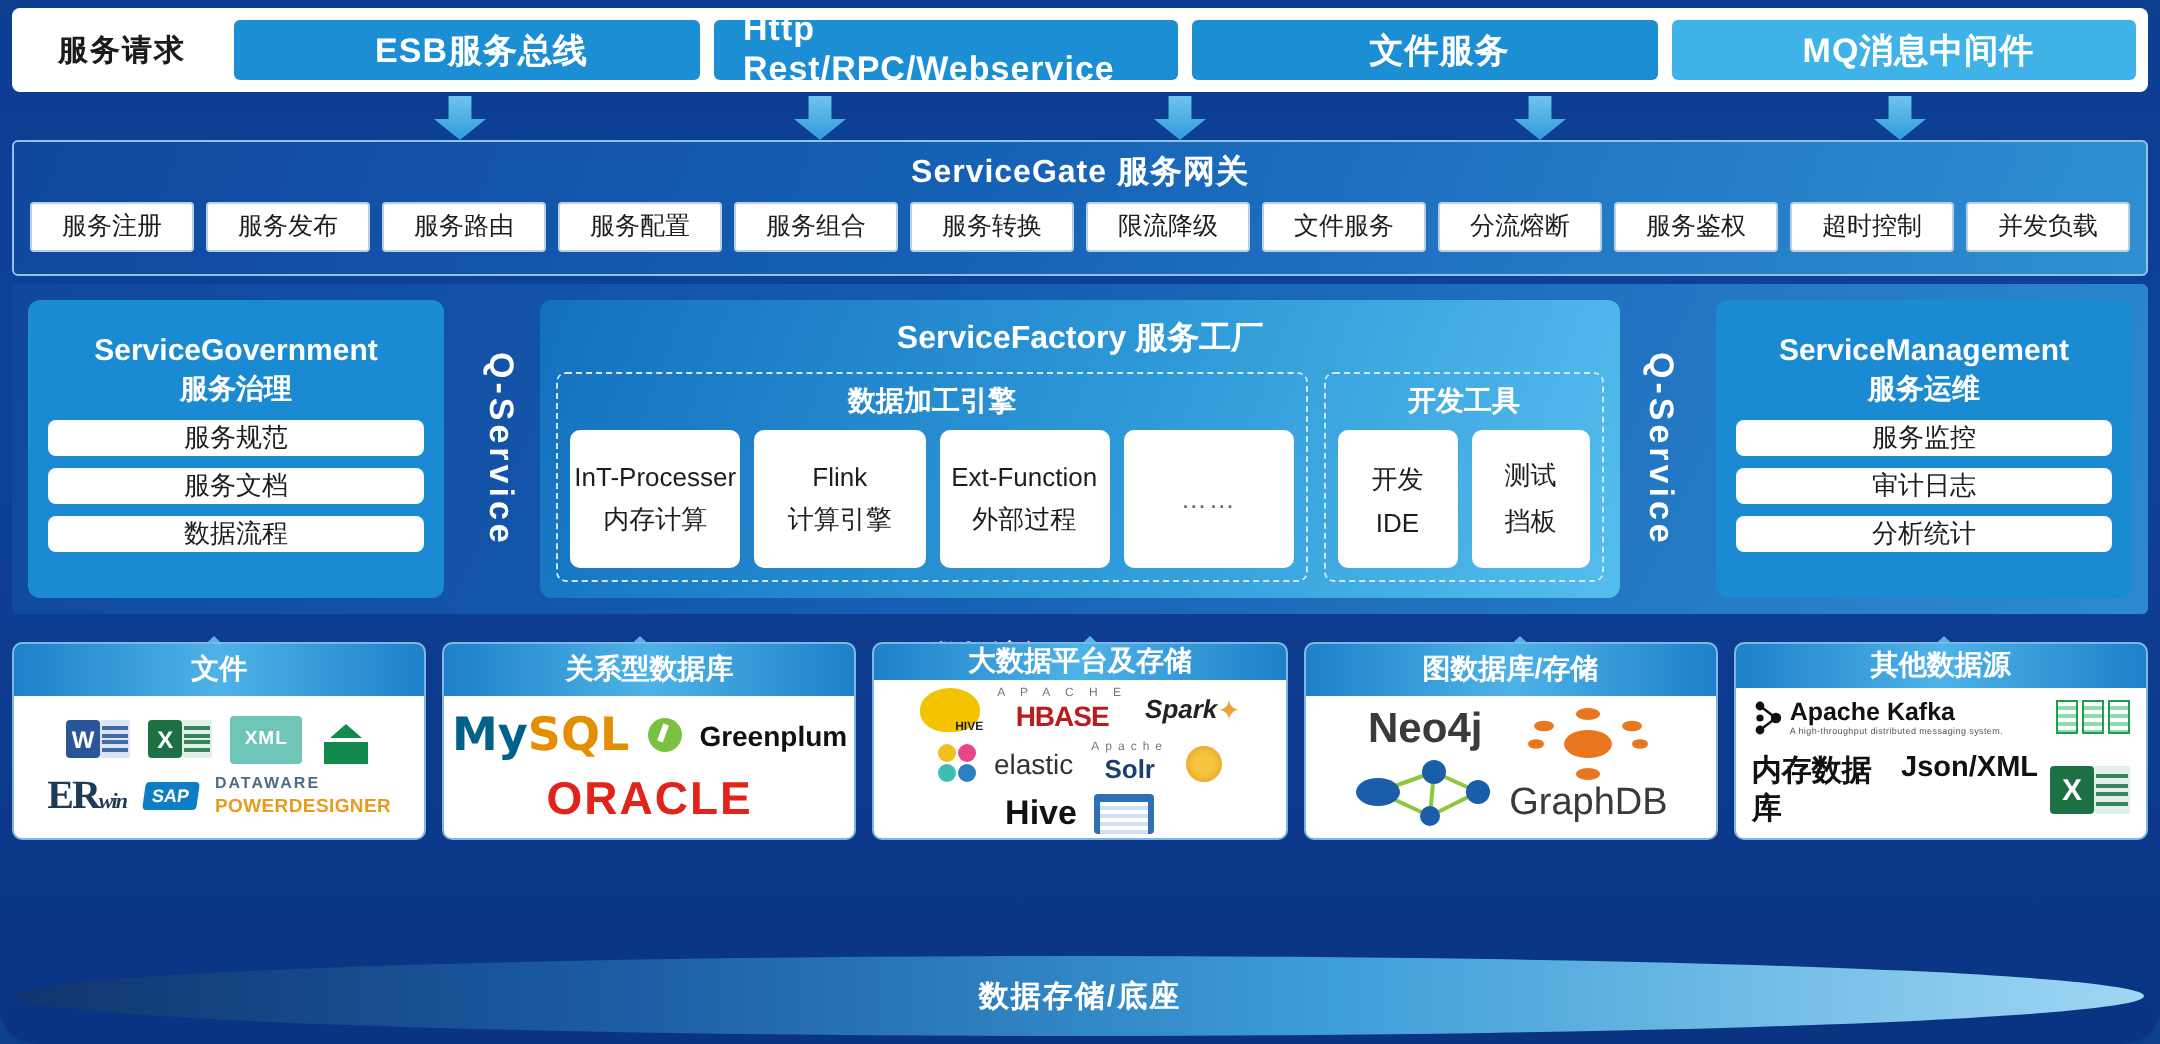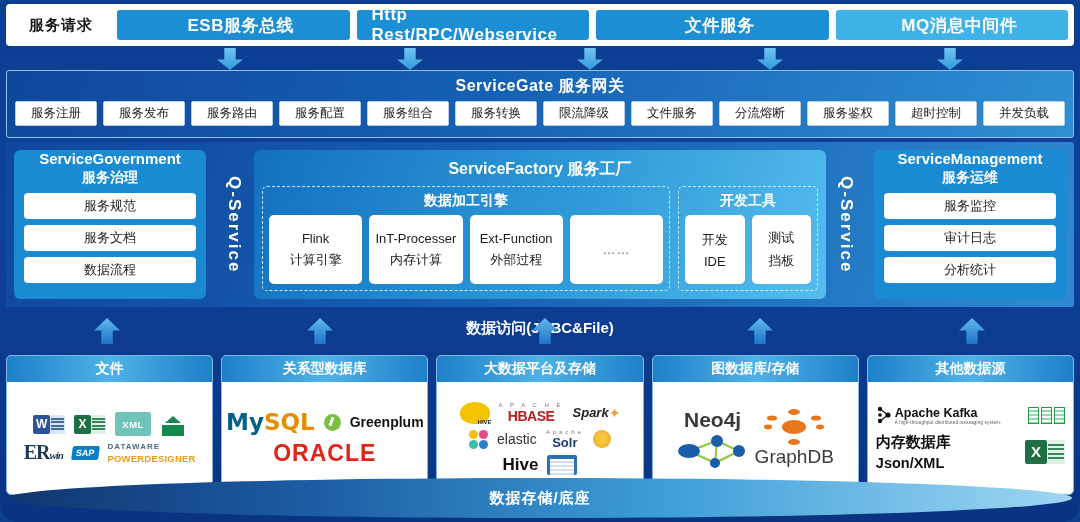--- a/index.html
+++ b/index.html
@@ -69,23 +69,23 @@
     white-space: nowrap;
   }
 
   
   .mid {
     position: absolute; left: 6px; top: 142px; width: 1068px; height: 165px;
     background: linear-gradient(115deg,#10479c 0%,#145bb0 40%,#2d8ad0 100%);
     border-radius: 3px; display: flex; overflow: hidden;
   }
   .gov, .mgmt {
-    width: 192px; margin: 8px; flex: none;
+    width: 208px; margin: 8px; flex: none;
     background: #1a8ad2; border-radius: 6px;
-    padding: 0 10px; display: flex; flex-direction: column;
+    padding: 17px 10px; display: flex; flex-direction: column;
   }
   .gov-title, .mgmt-title {
     color: #fff; text-align: center; font-weight: bold; line-height: 1.25;
     margin-bottom: 7px;
   }
   .gov-title .en, .mgmt-title .en { font-size: 15px; display: block; }
   .gov-title .cn, .mgmt-title .cn { font-size: 14px; display: block; }
   .gov-item, .mgmt-item {
     background: #fff; border-radius: 4px; height: 26px; margin-bottom: 6px;
     display: flex; align-items: center; justify-content: center;
@@ -132,21 +132,21 @@
   .access {
     position: absolute; left: 0; top: 310px; width: 1080px; height: 42px;
   }
   .access-title {
     position: absolute; left: 0; top: 9px; width: 1080px; text-align: center;
     color: #fff; font-size: 15px; font-weight: bold;
   }
 
   
   .sources {
-    position: absolute; left: 6px; top: 355px; width: 1068px; height: 140px;
+    position: absolute; left: 6px; top: 321px; width: 1068px; height: 99px;
     display: flex; gap: 8px;
   }
   .src {
     flex: 1; background: #fff; border-radius: 5px;
     border: 1px solid #7fb6e2; display: flex; flex-direction: column;
     overflow: hidden;
   }
   .src-head {
     height: 26px; color: #fff; font-size: 14px; font-weight: bold;
     display: flex; align-items: center; justify-content: center;
@@ -329,26 +329,26 @@
     </div>
 
     <div class="factory">
       <div class="factory-title">ServiceFactory  服务工厂</div>
       <div class="factory-body">
 
         <div class="dashbox dash-engine">
           <div class="dash-title">数据加工引擎</div>
           <div class="dash-items">
             <div class="card">
+              <span>InT-Processer</span>
+              <span class="l2">内存计算</span>
+            </div>
+            <div class="card">
               <span>Flink</span>
               <span class="l2">计算引擎</span>
-            </div>
-            <div class="card">
-              <span>InT-Processer</span>
-              <span class="l2">内存计算</span>
             </div>
             <div class="card">
               <span>Ext-Function</span>
               <span class="l2">外部过程</span>
             </div>
             <div class="card dots">
               <span>……</span>
             </div>
           </div>
         </div>
@@ -537,21 +537,21 @@
               <span class="kafka-sub">A high-throughput distributed messaging system.</span>
             </span>
           </span>
           <span class="grid-ico">
               <i></i>
               <i></i>
               <i></i>
             </span>
         </div>
         <div style="display:flex;align-items:center;justify-content:space-between;gap:6px;margin-top:3px">
-          <span style="display:flex;flex-direction:column;gap:3px">
+          <span style="display:flex;gap:3px">
             <span class="cnlabel">内存数据库</span>
             <span class="jsonxml">Json/XML</span>
           </span>
           <span class="excel-ico">
             <span class="doc-sq" style="background:#1d7044;width:22px;height:24px;font-size:15px">X</span>
             <span class="doc-lines" style="color:#1d7044;background:#dff0e6;width:18px;height:24px">
                 <i></i>
                 <i></i>
                 <i></i>
                 <i></i>

